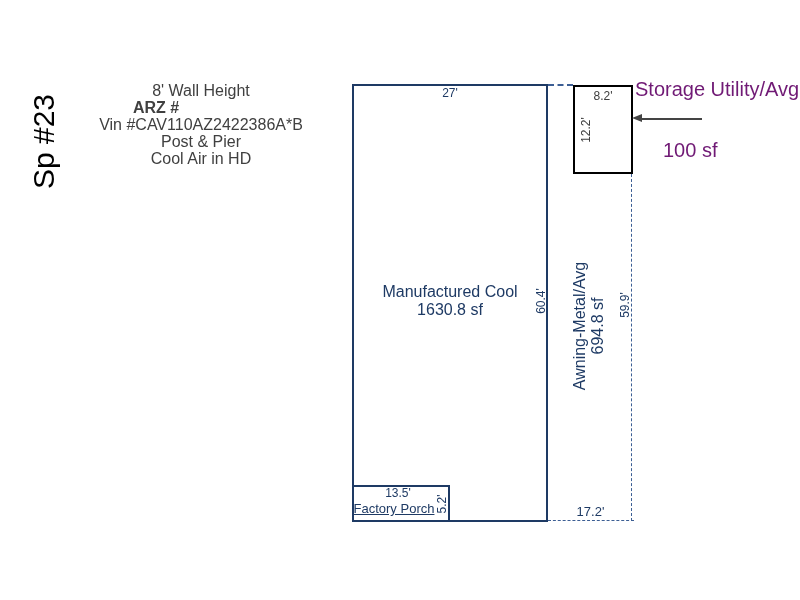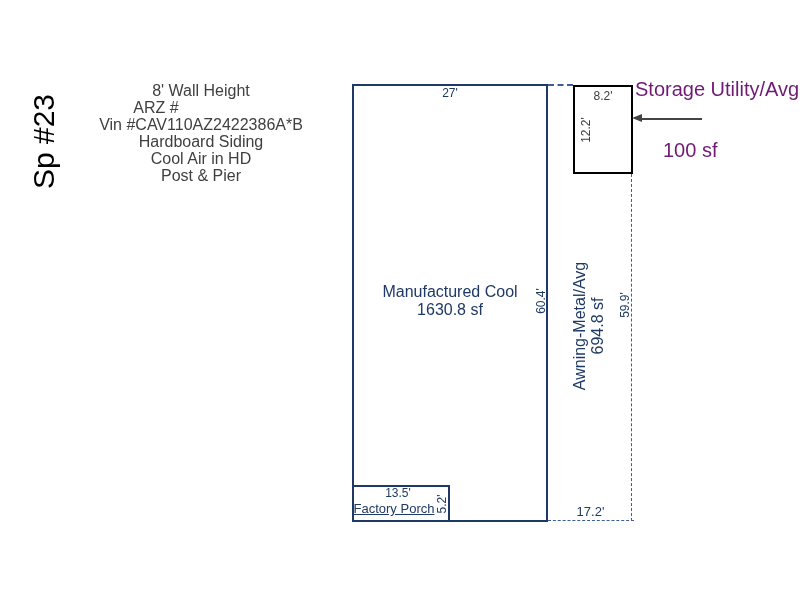--- a/index.html
+++ b/index.html
@@ -14,21 +14,21 @@
   
   .sp-label{
     left:-15px;top:123px;width:117px;height:37px;
     transform:rotate(-90deg);
     font-size:30px;line-height:37px;text-align:center;
     color:#000000;white-space:nowrap;
   }
   
   .info{left:76px;top:82px;width:250px;font-size:16px;line-height:17px;color:#404040;}
   .info .line{text-align:center;white-space:nowrap;}
-  .info .line:nth-child(2){transform:translateX(-45px);}
+  .info .line:nth-child(2){transform:translateX(-45px);font-weight:bold;}
   
   .outline{box-sizing:border-box;background:transparent;}
   .home-rect{left:352px;top:84px;width:196px;height:438px;border:2px solid #1e3a64;}
   .porch-rect{left:352px;top:485px;width:98px;height:37px;border:2px solid #1e3a64;}
   .storage-rect{left:573px;top:85px;width:60px;height:89px;border:2px solid #000000;}
   .dash-top{left:548px;top:84px;width:25px;height:0;border-top:2px dashed #3c5e94;}
   .dash-right{left:631px;top:174px;width:0;height:347px;border-left:1px dashed #3c5e94;}
   .dash-bottom{left:548px;top:520px;width:86px;height:0;border-top:1px dashed #3c5e94;}
   
   .blue{color:#1e3a64;}
@@ -61,23 +61,22 @@
 <body>
 
 <div class="canvas">
 
   <div class="abs sp-label">Sp #23</div>
 
   <div class="abs info">
     <div class="line">8' Wall Height</div>
     <div class="line">ARZ #</div>
     <div class="line">Vin #CAV110AZ2422386A*B</div>
-    <div class="line">Hardboard Siding</div>
+    <div class="line">Post &amp; Pier</div>
     <div class="line">Cool Air in HD</div>
-    <div class="line">Post &amp; Pier</div>
   </div>
 
   <div class="abs outline home-rect"></div>
   <div class="abs outline porch-rect"></div>
   <div class="abs dash-top"></div>
   <div class="abs dash-right"></div>
   <div class="abs dash-bottom"></div>
   <div class="abs outline storage-rect"></div>
 
   <div class="abs dim blue ctr dim-27">27'</div>

